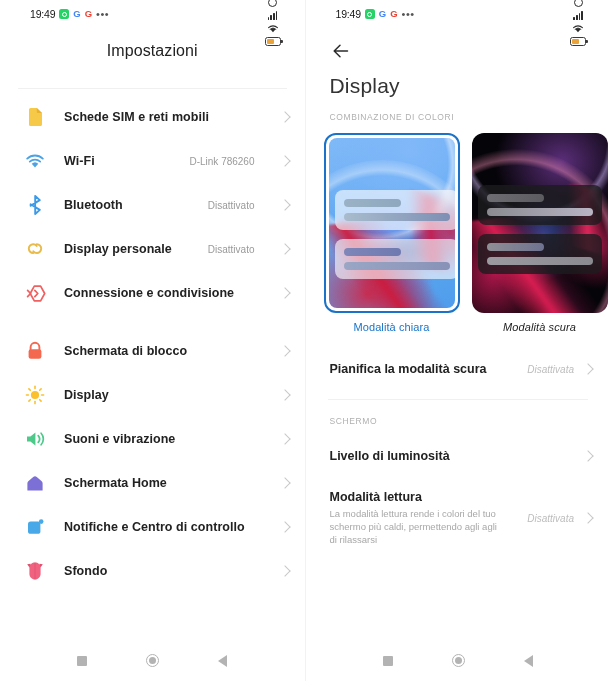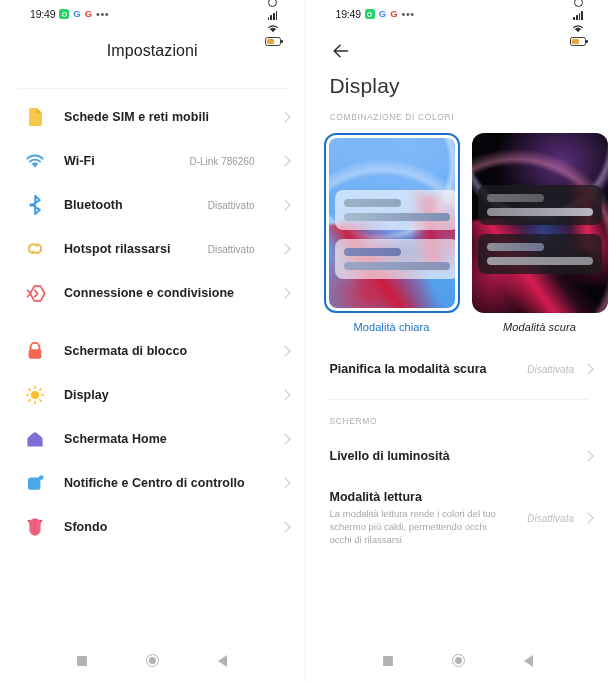--- a/index.html
+++ b/index.html
@@ -473,21 +473,21 @@
         <span class="chev"></span>
       </div>
 
       <div class="row">
         <span class="ico">
           <svg width="20" height="18" viewBox="0 0 20 18">
               <path d="M11.8 4.2a4.4 4.4 0 1 1 0 8.8 4.4 4.4 0 0 1-3.5-1.8" stroke="#e8bb4a" stroke-width="1.9" fill="none" stroke-linecap="round"></path>
               <path d="M8.2 13a4.4 4.4 0 1 1 0-8.8 4.4 4.4 0 0 1 3.5 1.8" stroke="#e8bb4a" stroke-width="1.9" fill="none" stroke-linecap="round"></path>
             </svg>
         </span>
-        <span class="label">Hotspot rilassarsi</span>
+        <span class="label">Display personale</span>
         <span class="value">Disattivato</span>
         <span class="chev"></span>
       </div>
 
       <div class="row">
         <span class="ico">
           <svg width="21" height="19" viewBox="0 0 21 19">
               <path d="M5.2 9.5 9.3 2.2h6.3L19.7 9.5 15.6 16.8H9.3Z" stroke="#f06060" stroke-width="1.7" fill="none" stroke-linejoin="round"></path>
               <path d="M2.6 6.4 5.6 9.5 2.6 12.6" stroke="#f06060" stroke-width="1.7" fill="none" stroke-linecap="round" stroke-linejoin="round"></path>
               <path d="M9.8 6.4 12.8 9.5 9.8 12.6" stroke="#f06060" stroke-width="1.7" fill="none" stroke-linecap="round" stroke-linejoin="round"></path>
@@ -526,20 +526,32 @@
                 <path d="M16.1 3.9l-1.4 1.4"></path>
                 <path d="M5.3 14.7l-1.4 1.4"></path>
               </g>
             </svg>
         </span>
         <span class="label">Display</span>
         <span class="value"></span>
         <span class="chev"></span>
       </div>
 
+      <div class="row">
+        <span class="ico">
+          <svg width="21" height="18" viewBox="0 0 21 18">
+              <path d="M2 6.6h3.4L10.4 2.4v13.2L5.4 11.4H2Z" fill="#4dc98a"></path>
+              <path d="M13.2 5.6a5.2 5.2 0 0 1 0 6.8" stroke="#4dc98a" stroke-width="1.7" fill="none" stroke-linecap="round"></path>
+              <path d="M16.1 3.2a8.6 8.6 0 0 1 0 11.6" stroke="#4dc98a" stroke-width="1.7" fill="none" stroke-linecap="round"></path>
+            </svg>
+        </span>
+        <span class="label">Suoni e vibrazione</span>
+        <span class="value"></span>
+        <span class="chev"></span>
+      </div>
 
       <div class="row">
         <span class="ico">
           <svg width="20" height="18" viewBox="0 0 20 18">
               <path d="M2.4 16.4V9.3a2.6 2.6 0 0 1 .9-2L8.2 3a2.7 2.7 0 0 1 3.6 0l4.9 4.3a2.6 2.6 0 0 1 .9 2v7.1Z" fill="#7c6fd6"></path>
             </svg>
         </span>
         <span class="label">Schermata Home</span>
         <span class="value"></span>
         <span class="chev"></span>
@@ -681,21 +693,21 @@
 
     <div class="rrow" style="margin-top:8px;">
       <span class="rlabel">Livello di luminosità</span>
       <span class="rvalue"></span>
       <span class="chev"></span>
     </div>
 
     <div class="rrow two" style="margin-top:6px;">
       <span class="stack">
         <span class="rlabel" style="display:block;">Modalità lettura</span>
-        <span class="sub" style="display:block;">La modalità lettura rende i colori del tuo schermo più caldi, permettendo occhi occhi di rilassarsi</span>
+        <span class="sub" style="display:block;">La modalità lettura rende i colori del tuo schermo più caldi, permettendo agli agli di rilassarsi</span>
       </span>
       <span class="rvalue">Disattivata</span>
       <span class="chev"></span>
     </div>
 
     <div class="navbar">
       <span class="nav-square"></span>
       <span class="nav-circle"></span>
       <span class="nav-tri"></span>
     </div>

